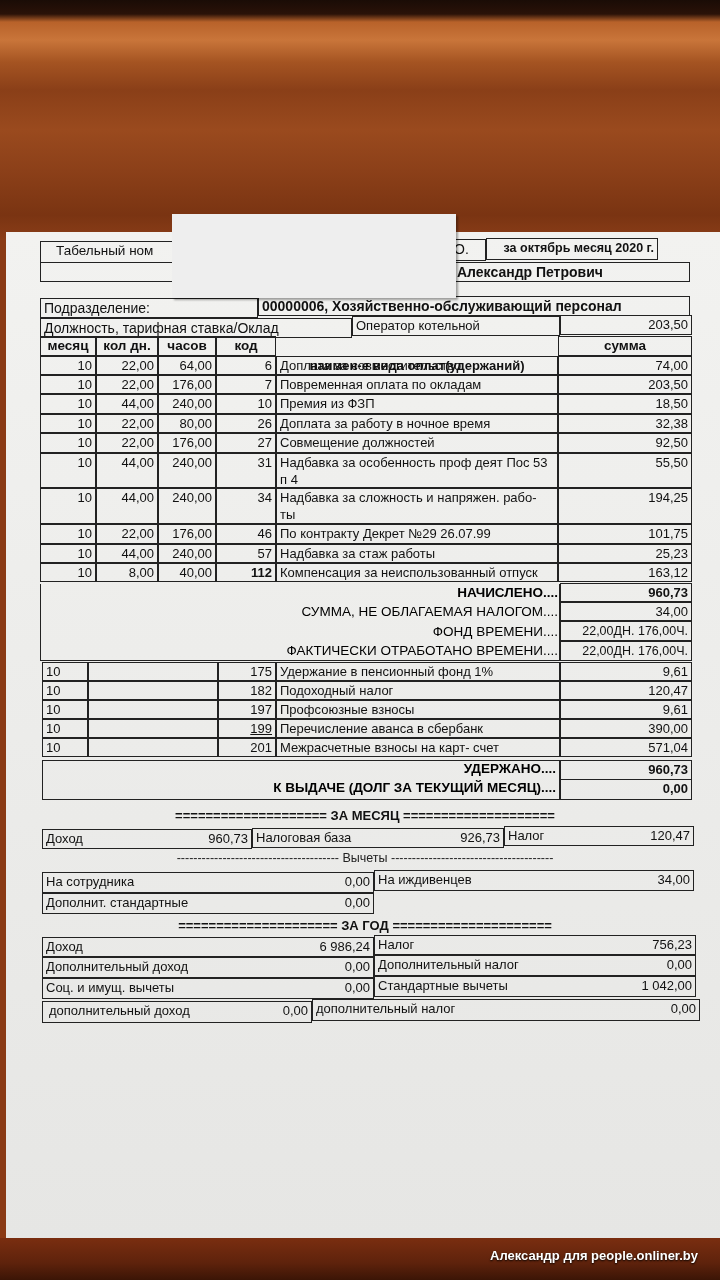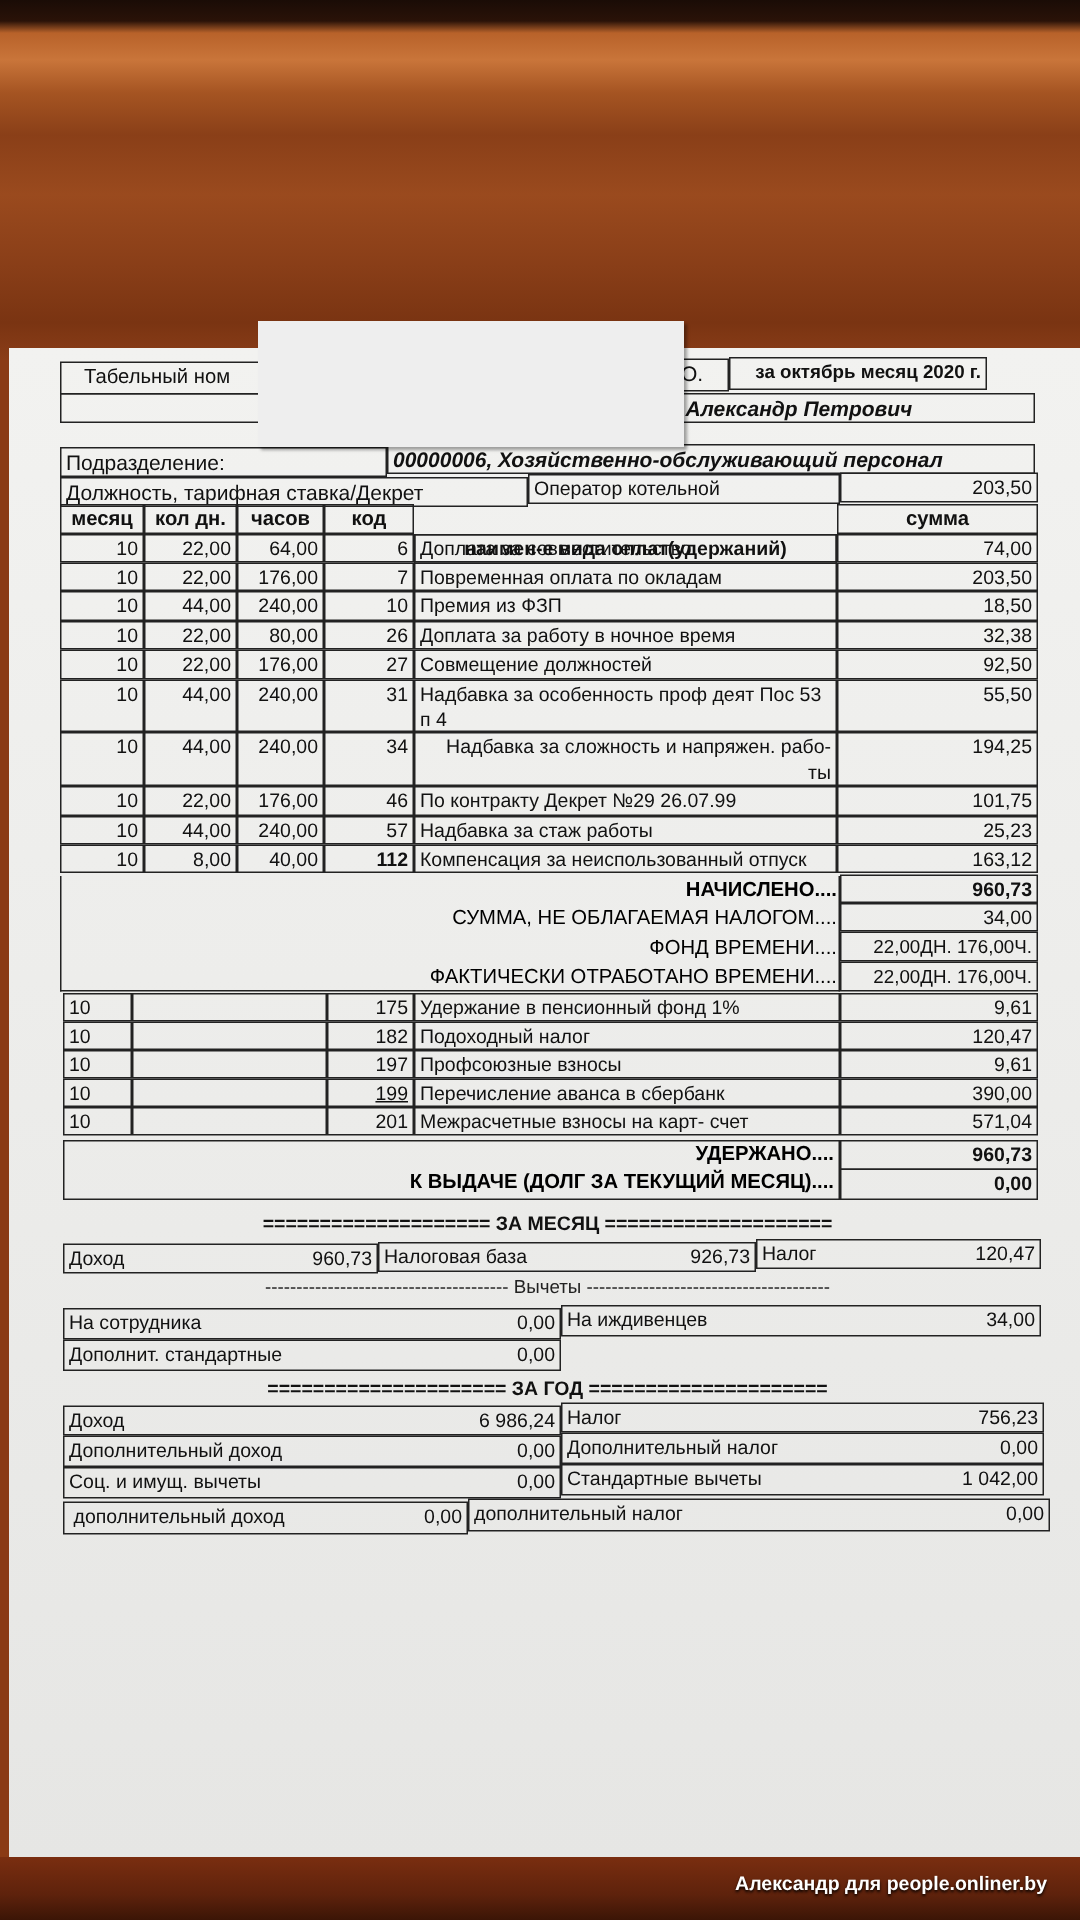--- a/index.html
+++ b/index.html
@@ -28,21 +28,21 @@
   }
   .abs { position:absolute; box-sizing:border-box; }
   .cell {
     position:absolute; box-sizing:border-box; border:1px solid #222;
     font-size:13px; color:#111; line-height:18px; padding:0 3px;
     white-space:nowrap; overflow:hidden; background:transparent;
   }
   .r { text-align:right; }
   .c { text-align:center; }
   .b { font-weight:bold; }
-  .i { font-style:italic; }
+  .i { }
   .watermark {
     position:absolute; right:22px; top:1248px; color:#fff; font-weight:bold;
     font-size:13px; text-shadow:0 1px 2px #000;
   }
   .wrap { white-space:normal; line-height:17px; padding-top:0; }
 </style>
 </head>
 <body>
 
 <div class="wood-left"></div>
@@ -52,21 +52,21 @@
 
 <div class="cell" style="left:40px;top:241px;width:410px;height:22px;">
   <span style="padding-left:12px;font-size:13.5px;">Табельный ном</span>
 </div>
 <div class="cell" style="left:450px;top:239px;width:36px;height:22px;font-size:14px;">О.</div>
 <div class="cell r b" style="left:486px;top:238px;width:172px;height:22px;font-size:12.5px;">за октябрь месяц 2020 г.</div>
 <div class="cell b i" style="left:40px;top:262px;width:650px;height:20px;padding-left:416px;font-size:14px;">Александр Петрович</div>
 
 <div class="cell" style="left:40px;top:298px;width:218px;height:20px;font-size:14px;">Подразделение:</div>
 <div class="cell b i" style="left:258px;top:296px;width:432px;height:20px;font-size:14px;">00000006, Хозяйственно-обслуживающий персонал</div>
-<div class="cell" style="left:40px;top:318px;width:312px;height:20px;font-size:14px;">Должность, тарифная ставка/Декрет</div>
+<div class="cell" style="left:40px;top:318px;width:312px;height:20px;font-size:14px;">Должность, тарифная ставка/Оклад</div>
 <div class="cell" style="left:352px;top:316px;width:208px;height:20px;">Оператор котельной</div>
 <div class="cell r" style="left:560px;top:315px;width:132px;height:20px;">203,50</div>
 
 <div id="acc-header">
     <div class="cell c b" style="left: 40px; top: 336px; width: 56px; height: 20px; font-size: 13.5px;">месяц</div>
     <div class="cell c b" style="left: 96px; top: 336px; width: 62px; height: 20px; font-size: 13.5px;">кол дн.</div>
     <div class="cell c b" style="left: 158px; top: 336px; width: 58px; height: 20px; font-size: 13.5px;">часов</div>
     <div class="cell c b" style="left: 216px; top: 336px; width: 60px; height: 20px; font-size: 13.5px;">код</div>
     <div class="cell c b" style="left: 276px; top: 356px; width: 282px; height: 20px; font-size: 13px;">наимен-е вида оплат(удержаний)</div>
     <div class="cell c b" style="left: 558px; top: 336px; width: 134px; height: 20px; font-size: 13.5px;">сумма</div>
@@ -105,21 +105,21 @@
     <div class="cell r" style="left: 40px; top: 453px; width: 56px; height: 35px;">10</div>
     <div class="cell r" style="left: 96px; top: 453px; width: 62px; height: 35px;">44,00</div>
     <div class="cell r" style="left: 158px; top: 453px; width: 58px; height: 35px;">240,00</div>
     <div class="cell r" style="left: 216px; top: 453px; width: 60px; height: 35px;">31</div>
     <div class="cell wrap" style="left: 276px; top: 453px; width: 282px; height: 35px;">Надбавка за особенность проф деят Пос 53 п 4</div>
     <div class="cell r" style="left: 558px; top: 453px; width: 134px; height: 35px;">55,50</div>
     <div class="cell r" style="left: 40px; top: 488px; width: 56px; height: 36px;">10</div>
     <div class="cell r" style="left: 96px; top: 488px; width: 62px; height: 36px;">44,00</div>
     <div class="cell r" style="left: 158px; top: 488px; width: 58px; height: 36px;">240,00</div>
     <div class="cell r" style="left: 216px; top: 488px; width: 60px; height: 36px;">34</div>
-    <div class="cell wrap" style="left: 276px; top: 488px; width: 282px; height: 36px; text-align: right;">Надбавка за сложность и напряжен. рабо- ты</div>
+    <div class="cell wrap" style="left: 276px; top: 488px; width: 282px; height: 36px;">Надбавка за сложность и напряжен. рабо- ты</div>
     <div class="cell r" style="left: 558px; top: 488px; width: 134px; height: 36px;">194,25</div>
     <div class="cell r" style="left: 40px; top: 524px; width: 56px; height: 20px;">10</div>
     <div class="cell r" style="left: 96px; top: 524px; width: 62px; height: 20px;">22,00</div>
     <div class="cell r" style="left: 158px; top: 524px; width: 58px; height: 20px;">176,00</div>
     <div class="cell r" style="left: 216px; top: 524px; width: 60px; height: 20px;">46</div>
     <div class="cell wrap" style="left: 276px; top: 524px; width: 282px; height: 20px;">По контракту Декрет №29 26.07.99</div>
     <div class="cell r" style="left: 558px; top: 524px; width: 134px; height: 20px;">101,75</div>
     <div class="cell r" style="left: 40px; top: 544px; width: 56px; height: 19px;">10</div>
     <div class="cell r" style="left: 96px; top: 544px; width: 62px; height: 19px;">44,00</div>
     <div class="cell r" style="left: 158px; top: 544px; width: 58px; height: 19px;">240,00</div>

